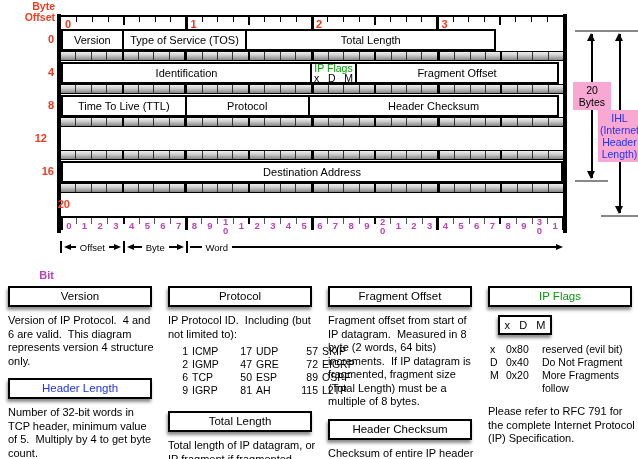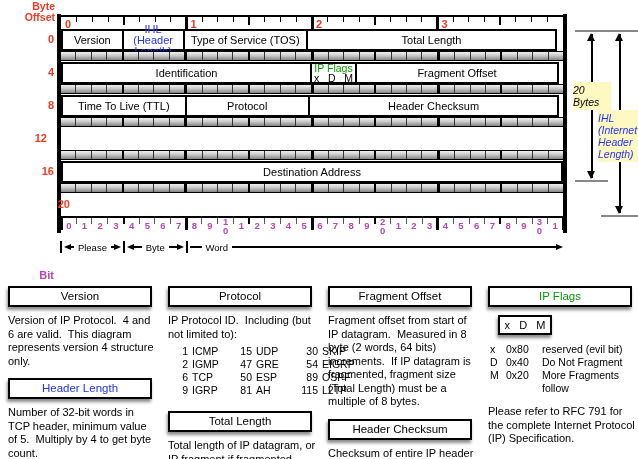--- a/index.html
+++ b/index.html
@@ -56,22 +56,22 @@
     border-right:7px solid #000;}
   .tri-r{width:0;height:0;border-top:3.5px solid transparent;border-bottom:3.5px solid transparent;
     border-left:7px solid #000;}
   
   .gray-line{position:absolute;height:2px;background:#888;}
   .vbar-arrow{position:absolute;width:1.5px;background:#000;}
   .arr-up{position:absolute;width:0;height:0;border-left:4px solid transparent;
     border-right:4px solid transparent;border-bottom:8px solid #000;}
   .arr-down{position:absolute;width:0;height:0;border-left:4px solid transparent;
     border-right:4px solid transparent;border-top:8px solid #000;}
-  .bracket-label{position:absolute;background:#fef9c3;font-size:10.5px;
-    line-height:12px;padding:2px 0;font-style:italic;}
+  .bracket-label{position:absolute;background:#f9a8d4;text-align:center;font-size:10.5px;
+    line-height:12px;padding:2px 0;}
   #bracket-ihl-label{color:var(--blue);}
   
   #notes{position:absolute;left:0;top:286px;width:638px;}
   .ncol{position:absolute;top:0;width:152px;}
   .ntitle{box-sizing:border-box;width:144px;border:2px solid #000;background:#fff;
     text-align:center;font-size:11.5px;padding:2px 0 3px 0;
     box-shadow:-1px 3px 3px rgba(0,0,0,0.45);}
   .ntitle.c-blue{color:var(--blue);}
   .ntitle.c-green{color:var(--green);}
   .nbody{width:150px;font-size:11px;line-height:13.5px;margin:7px 0 10px 0;white-space:pre-wrap;}
@@ -126,23 +126,20 @@
       <div class="ruler-num" style="left: 4px;">0</div>
       <div class="ruler-num" style="left: 129.5px;">1</div>
       <div class="ruler-num" style="left: 255px;">2</div>
       <div class="ruler-num" style="left: 380.5px;">3</div>
     </div>
   <div id="rows">
       <div class="hrow" style="top: 0px;">
         <div class="field" style="width: 12.5%;">
           <div>Version</div>
         </div>
-        <div class="field c-blue" style="width: 12.5%;">
-          <div>IHL (Header Length)</div>
-        </div>
         <div class="field" style="width: 25%;">
           <div>Type of Service (TOS)</div>
         </div>
         <div class="field" style="width: 50%;">
           <div>Total Length</div>
         </div>
       </div>
       <div class="strip" style="top: 22px;">
         <div class="cell"></div>
         <div class="cell"></div>
@@ -427,21 +424,21 @@
       <div class="bitnum" style="left: 532.5px; top: 226px;">0</div>
       <div class="bitnum" style="left: 548.2px; top: 221px;">1</div>
     </div>
   <div id="scale-row">
       <div class="scale-bar" style="left: -1px;"></div>
       <div class="scale-bar" style="left: 61.8px;"></div>
       <div class="scale-bar" style="left: 124.5px;"></div>
       <div class="scale-span" style="left: 3px; width: 56.8px;">
         <div class="tri-l"></div>
         <div class="ln"></div>
-        <div class="lbl">Please</div>
+        <div class="lbl">Offset</div>
         <div class="ln"></div>
         <div class="tri-r"></div>
       </div>
       <div class="scale-span" style="left: 65.8px; width: 56.8px;">
         <div class="tri-l"></div>
         <div class="ln"></div>
         <div class="lbl">Byte</div>
         <div class="ln"></div>
         <div class="tri-r"></div>
       </div>
@@ -483,29 +480,29 @@
       <div class="nbody">Version of IP Protocol.  4 and 6 are valid.  This diagram represents version 4 structure only.</div>
       <div class="ntitle c-blue">Header Length</div>
       <div class="nbody">Number of 32-bit words in TCP header, minimum value of 5.  Multiply by 4 to get byte count.</div>
     </div>
     <div class="ncol" style="left: 168px;">
       <div class="ntitle">Protocol</div>
       <div class="nbody">IP Protocol ID.  Including (but not limited to):</div>
       <div class="ptable" style="margin-top: -6px;">
         <div class="num">1</div>
         <div class="nm">ICMP</div>
-        <div class="num">15</div>
+        <div class="num">17</div>
         <div class="nm">UDP</div>
-        <div class="num">30</div>
+        <div class="num">57</div>
         <div class="nm">SKIP</div>
         <div class="num">2</div>
         <div class="nm">IGMP</div>
         <div class="num">47</div>
         <div class="nm">GRE</div>
-        <div class="num">54</div>
+        <div class="num">72</div>
         <div class="nm">EIGRP</div>
         <div class="num">6</div>
         <div class="nm">TCP</div>
         <div class="num">50</div>
         <div class="nm">ESP</div>
         <div class="num">89</div>
         <div class="nm">OSPF</div>
         <div class="num">9</div>
         <div class="nm">IGRP</div>
         <div class="num">81</div>

